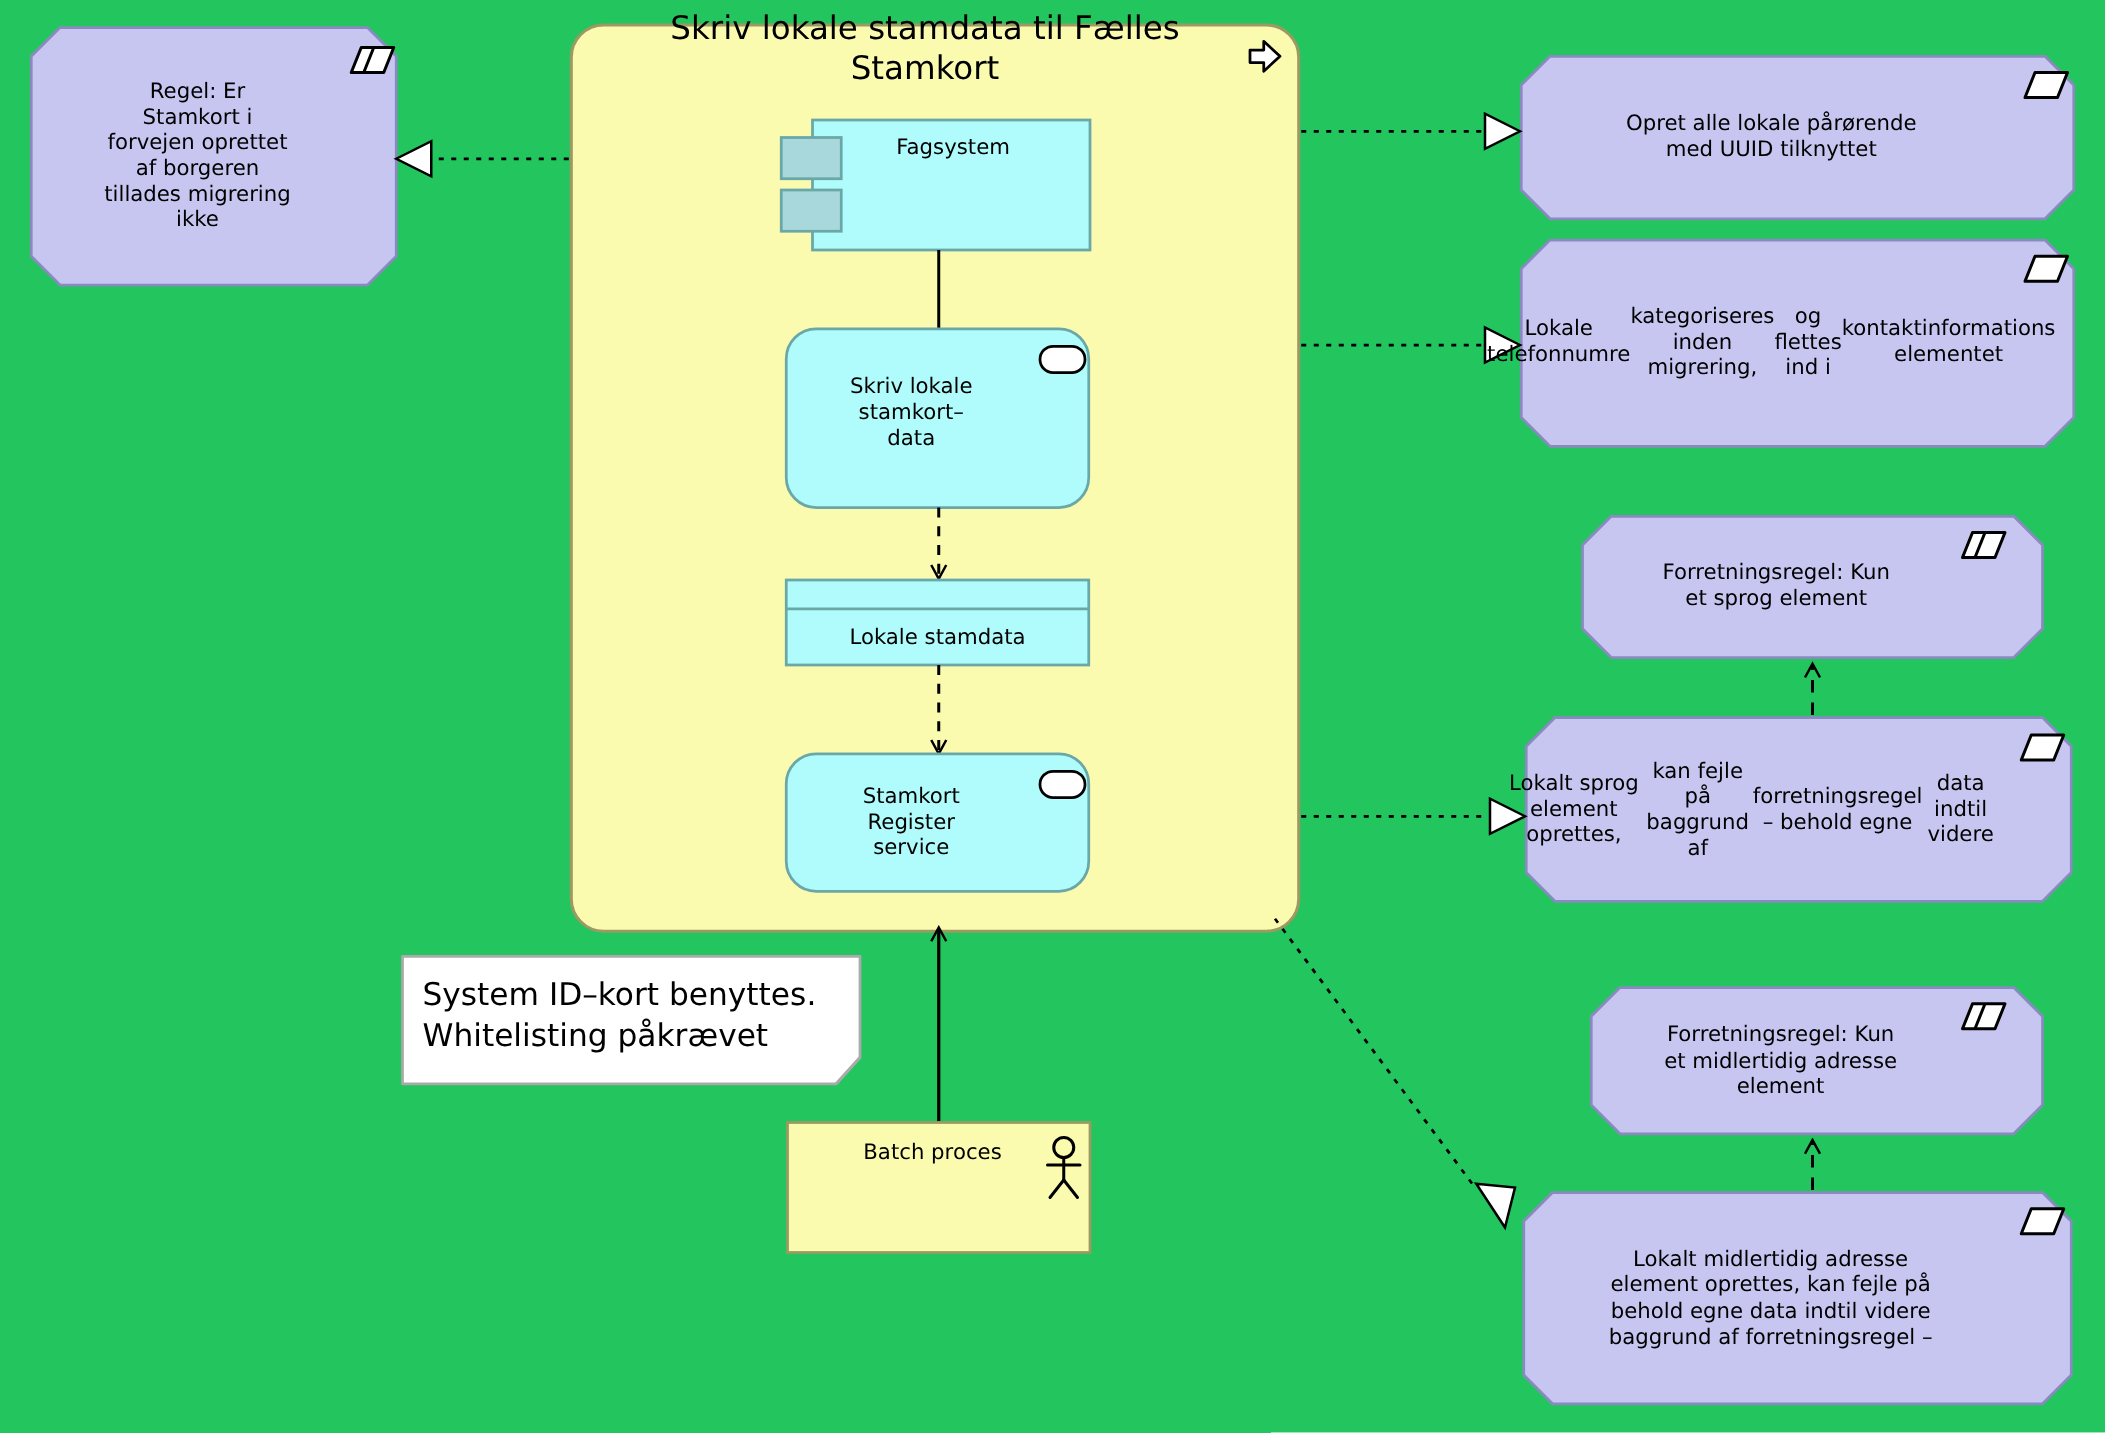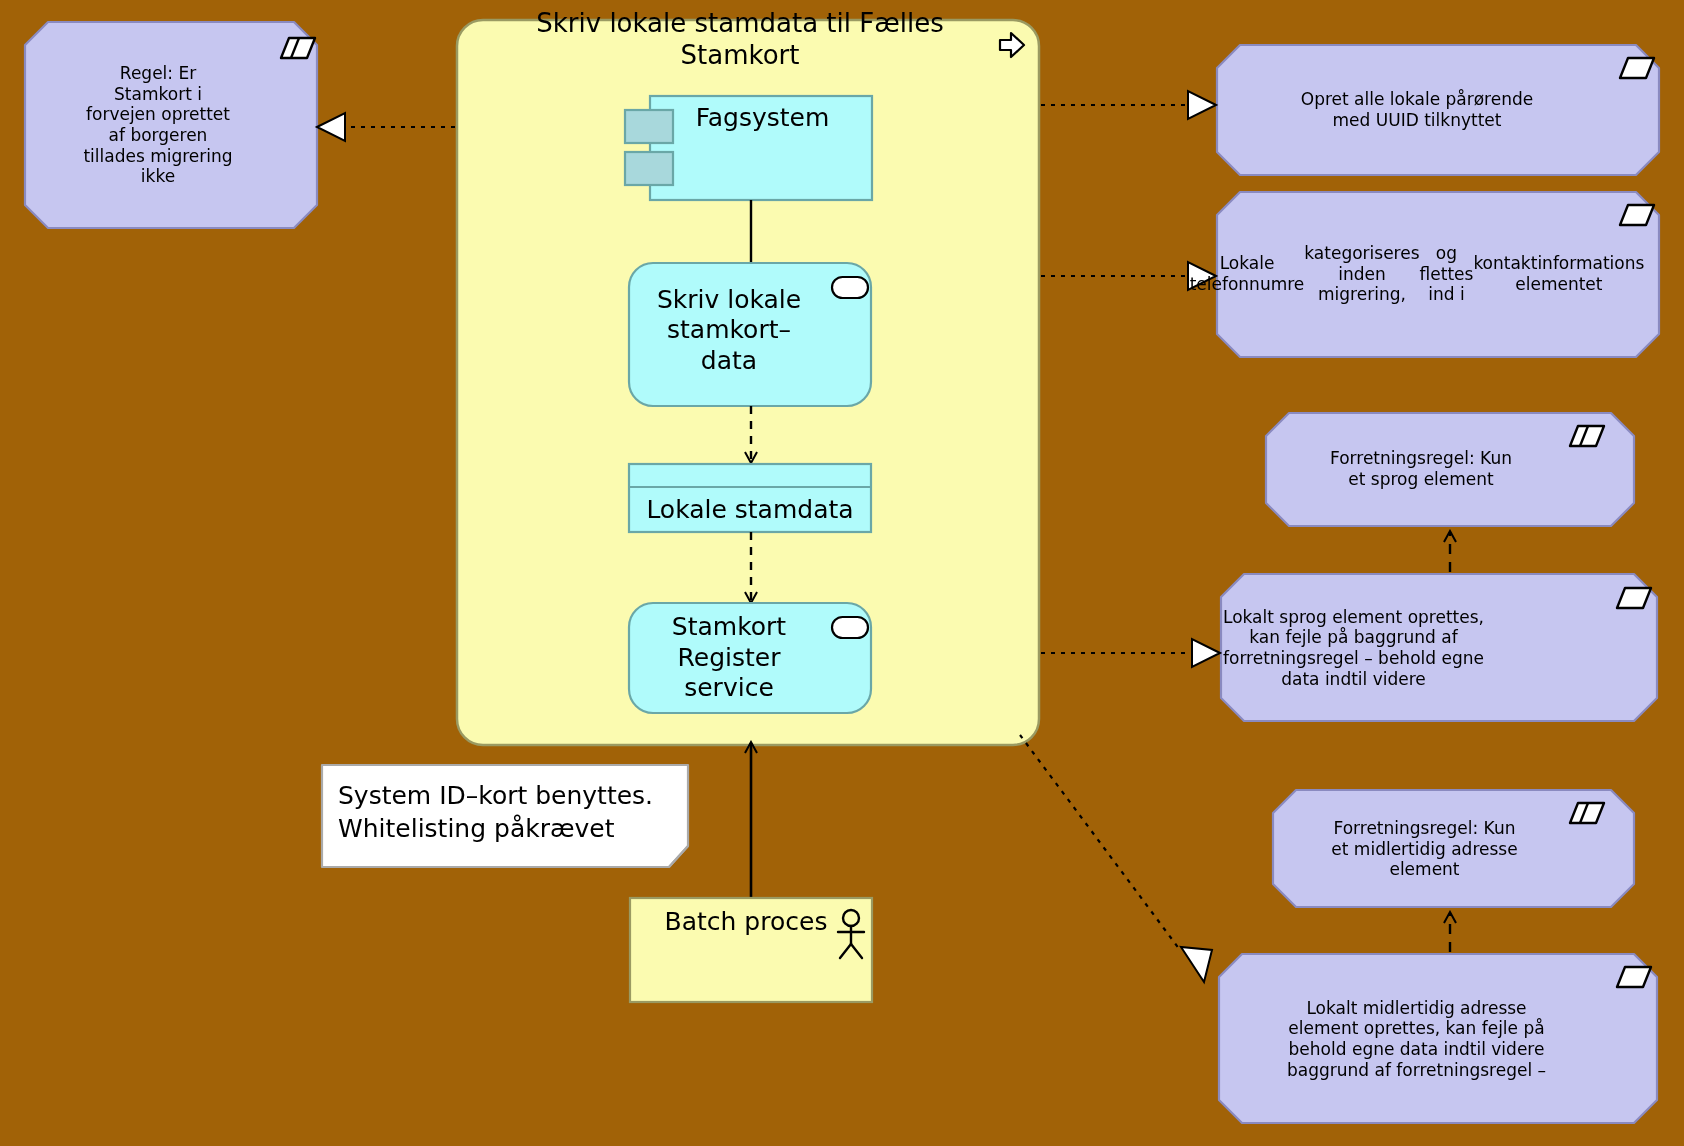--- a/index.html
+++ b/index.html
@@ -7,21 +7,21 @@
     padding: 0;
     background: #ffffff;
   }
   body {
     font-family: "DejaVu Sans", sans-serif;
   }
   #canvas {
     position: relative;
     width: 1684px;
     height: 1146px;
-    background: #a16207;
+    background: #22c55e;
     overflow: hidden;
   }
   svg.layer {
     position: absolute;
     left: 0;
     top: 0;
     width: 1684px;
     height: 1146px;
   }
   .lbl {
@@ -31,21 +31,21 @@
     justify-content: center;
     text-align: center;
     color: #000000;
     pointer-events: none;
     line-height: 1.22;
   }
   .note-text {
     font-size: 17px;
   }
   .elem-text {
-    font-size: 25px;
+    font-size: 17px;
   }
   .title-text {
     font-size: 26px;
   }
   .plain-note-text {
     position: absolute;
     text-align: left;
     font-size: 25px;
     color: #000000;
     line-height: 1.3;
@@ -221,21 +221,21 @@
     <span>kategoriseres inden migrering,</span>
     <span>og flettes ind i</span>
     <span>kontaktinformations elementet</span>
   </div>
 
   <div class="lbl note-text" style="left:1266px; top:418px; width:310px; height:102px; flex-direction:column;">
     <span>Forretningsregel: Kun</span>
     <span>et sprog element</span>
   </div>
 
-  <div class="lbl note-text" style="left:1156px; top:580px; width:395px; height:136px; flex-direction:column;">
+  <div class="lbl note-text" style="left:1204px; top:580px; width:395px; height:136px; flex-direction:row;">
     <span>Lokalt sprog element oprettes,</span>
     <span>kan fejle på baggrund af</span>
     <span>forretningsregel – behold egne</span>
     <span>data indtil videre</span>
   </div>
 
   <div class="lbl note-text" style="left:1273px; top:795px; width:303px; height:108px; flex-direction:column;">
     <span>Forretningsregel: Kun</span>
     <span>et midlertidig adresse</span>
     <span>element</span>

